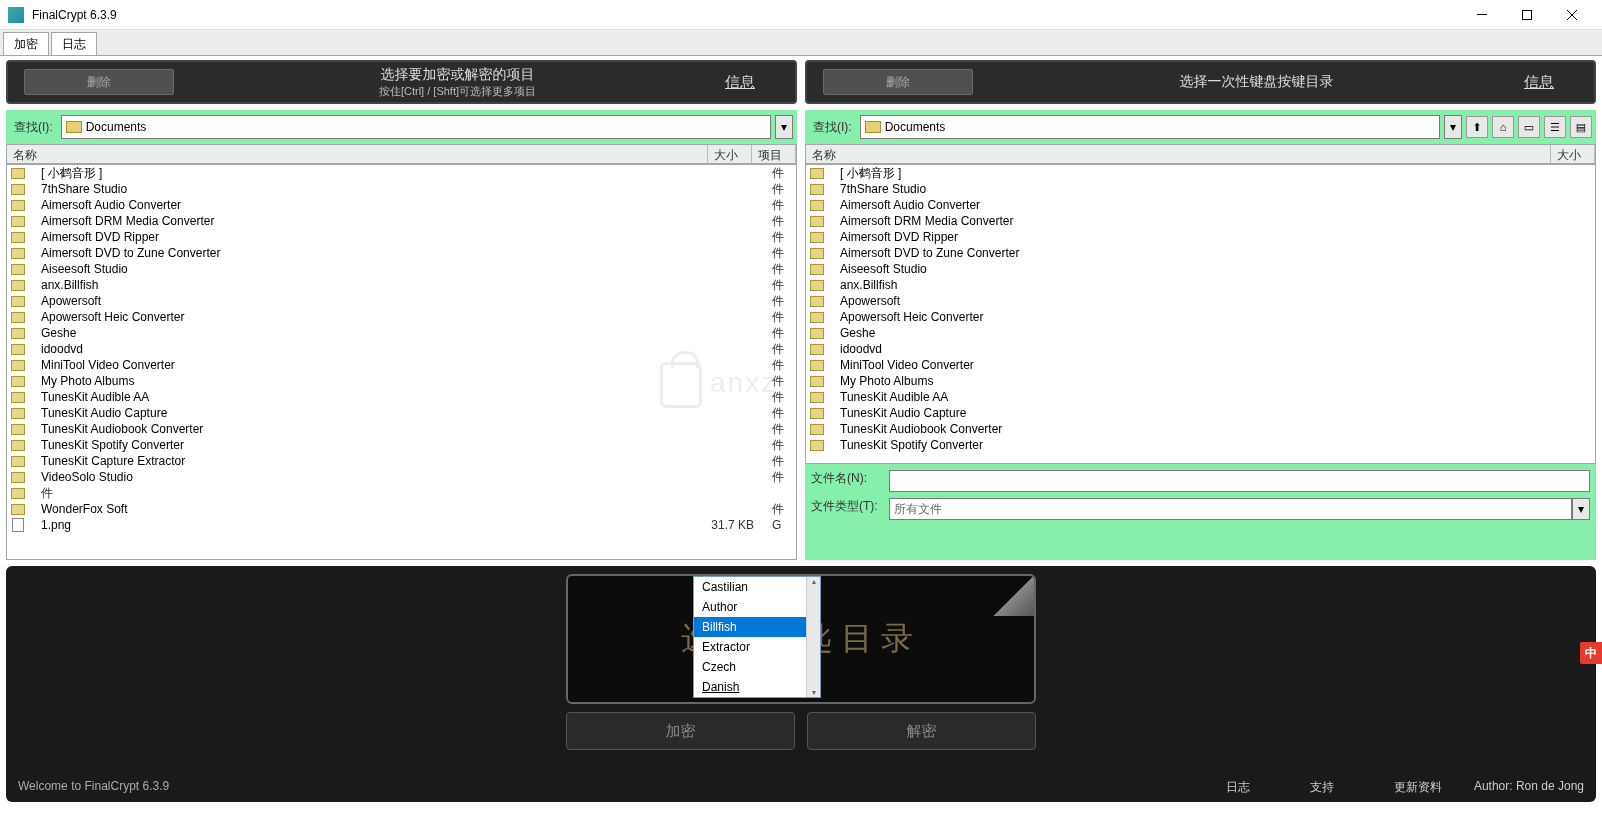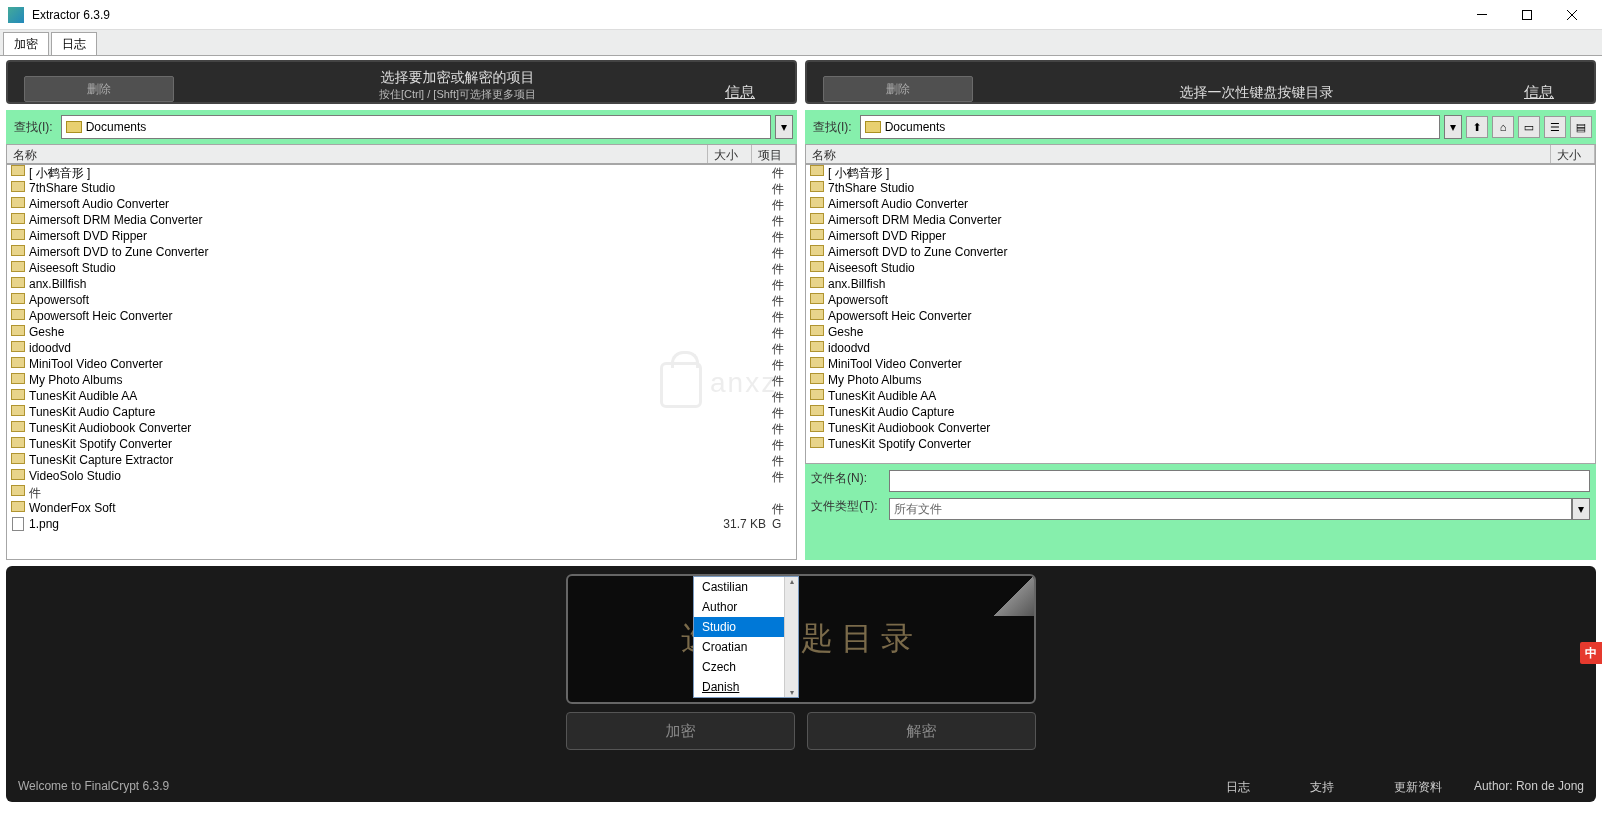--- a/index.html
+++ b/index.html
@@ -5,76 +5,76 @@
 * { margin:0; padding:0; box-sizing:border-box; font-family:"Microsoft YaHei",Arial,sans-serif; font-size:12px; }
 body { background:#fff; width:1602px; height:832px; overflow:hidden; }
 .title-bar { height:30px; background:#fff; border-bottom:1px solid #ddd; display:flex; align-items:center; padding:0 8px; }
 .title-bar .app-icon { width:16px; height:16px; background:linear-gradient(135deg,#4a9,#28b); margin-right:8px; }
 .title-bar .title-text { flex:1; color:#000; }
 .window-controls { display:flex; }
 .wc-btn { width:45px; height:30px; display:flex; align-items:center; justify-content:center; color:#000; }
 .tab-row { height:26px; background:#eceded; display:flex; border-bottom:1px solid #a6a6a6; padding-top:2px; padding-left:3px; }
 .tab { padding:3px 10px; border:1px solid #a6a6a6; background:#fff; margin-right:2px; border-bottom:none; }
 .panels { display:flex; height:44px; background:#2b2b2b; border:2px solid #444; border-radius:4px; margin:4px 6px 0 6px; }
-.panel-slot { flex:1; display:flex; align-items:flex-end; border-right:1px solid #555;gap:16px; }
+.panel-slot { flex:1; display:flex; align-items:center; border-right:1px solid #555;gap:16px; }
 .panel-slot:last-child { border-right:none; }
 .dark-btn { width:150px; height:26px; margin:0 16px; background:#505050; border:1px solid #6a6a6a; color:#aaa; text-align:center; line-height:24px; border-radius:2px; }
 .panel-center { flex:1; text-align:center; color:#ddd; }
 .panel-center .sub { font-size:11px; color:#bbb; }
 .info-link { color:#ddd; text-decoration:underline; margin-right:40px; font-size:15px; }
 .browsers { display:flex; height:450px; margin:6px 6px 0 6px; gap:8px; }
 .browser { flex:1; display:flex; flex-direction:column; background:#86efac; }
 .lookup-row { height:34px; display:flex; align-items:center; padding:4px; gap:4px; }
 .lookup-label { padding:0 4px; color:#333; }
 .lookup-input { flex:1; height:24px; border:1px solid #7a7a7a; background:#fff; display:flex; align-items:center; padding:0 4px; }
 .lookup-input .folder-ic { width:16px; height:12px; background:#e8d070; border:1px solid #aa9020; margin-right:4px; }
 .lookup-drop { width:18px; height:24px; border:1px solid #7a7a7a; background:#e8e8e8; display:flex; align-items:center; justify-content:center; }
 .tool-ic { width:22px; height:22px; border:1px solid #999; background:#e8e8e8; display:flex; align-items:center; justify-content:center; font-size:11px; }
 .list-head { height:20px; display:flex; background:#eceded; border:1px solid #a6a6a6; }
 .list-head .col { padding:2px 6px; border-right:1px solid #bbb; color:#333; }
 .file-list { flex:1; background:#fff; border:1px solid #a6a6a6; overflow-y:scroll; position:relative; }
-.file-row { display:flex; height:16px; padding-left:4px; white-space:nowrap; }
+.file-row { display:flex; height:16px; align-items:center; padding-left:4px; white-space:nowrap;gap:12px; }
 .folder-ic2 { width:14px; height:11px; background:#e8d48a; border:1px solid #b09430; margin-right:4px; flex-shrink:0; }
 .file-ic2 { width:12px; height:14px; background:#fff; border:1px solid #888; margin-right:5px; margin-left:1px; flex-shrink:0; }
 .file-name { flex:1; color:#000; }
 .file-size { width:60px; text-align:right; color:#333; padding-right:6px; }
 .file-type { width:24px; color:#333; }
 .inputs-below { padding:6px; display:flex; flex-direction:column; gap:6px; }
 .input-row { display:flex; gap:8px; }
 .input-row label { width:70px; color:#333; }
 .input-row input, .input-row .sel { flex:1; height:22px; border:1px solid #7a7a7a; background:#fff; padding:0 4px; color:#666; }
 .sel-wrap { flex:1; display:flex; }
 .sel-drop { width:18px; height:22px; border:1px solid #7a7a7a; background:#e8e8e8; display:flex; align-items:center; justify-content:center; }
 .bottom { background:#1a1a1a; margin:6px; border-radius:6px; padding:8px 12px 4px 12px; height:236px; position:relative; }
 .center-box { width:470px; height:130px; margin:0 auto; border:2px solid #666; border-radius:6px; background:#0c0c0c; display:flex; align-items:center; justify-content:center; position:relative; overflow:hidden; }
 .center-box::after { content:""; position:absolute; top:0; right:0; width:40px; height:40px; background:linear-gradient(135deg,transparent 50%,#888 50%,#555); }
 .big-text { font-size:32px; color:#7a6a4a; letter-spacing:8px; }
 .action-row { width:470px; margin:8px auto 0 auto; display:flex; gap:12px; }
 .action-btn { flex:1; height:38px; border:1px solid #555; border-radius:4px; background:#2a2a2a; color:#888; font-size:15px; display:flex; align-items:center; justify-content:center; }
 .status-row { position:absolute; bottom:6px; left:12px; right:12px; display:flex; color:#aaa; }
 .status-row .welcome { flex:1; }
 .status-row .lnk { margin-left:60px; color:#ccc; cursor:pointer; }
-.lang-drop { position:absolute; left:693px; top:576px; width:106px; background:#fff; border:1px solid #7a9ac0; z-index:100; }
+.lang-drop { position:absolute; left:693px; top:576px; width:128px; background:#fff; border:1px solid #7a9ac0; z-index:100; }
 .lang-item { padding:3px 8px; color:#000; }
 .lang-item.sel { background:#0078d7; color:#fff; }
 .lang-scroll { position:absolute; right:0; top:0; width:14px; height:100%; background:#e9e9e9; border-left:1px solid #ccc; }
 .lang-scroll::before { content:"▴"; position:absolute; top:0; width:14px; text-align:center; font-size:8px; color:#666; }
 .lang-scroll::after { content:"▾"; position:absolute; bottom:0; width:14px; text-align:center; font-size:8px; color:#666; }
 .ime-badge { position:absolute; right:0; top:642px; width:22px; height:22px; background:#e63a2e; color:#fff; display:flex; align-items:center; justify-content:center; font-weight:bold; border-radius:2px 0 0 2px; }
 .watermark { position:absolute; left:660px; top:362px; color:#ccc; font-size:28px; opacity:0.35; pointer-events:none; letter-spacing:2px; }
 .watermark .wm-icon { display:inline-block; width:42px; height:46px; border:3px solid #ccc; border-radius:6px; position:relative; vertical-align:middle; margin-right:8px; }
 .watermark .wm-icon::before { content:""; position:absolute; top:-14px; left:8px; width:22px; height:14px; border:3px solid #ccc; border-bottom:none; border-radius:12px 12px 0 0; }
 svg { display:block; }
 </style>
 </head>
 <body>
 
 <div class="title-bar">
   <div class="app-icon"></div>
-  <div class="title-text">Extractor 6.3.9</div>
+  <div class="title-text">FinalCrypt 6.3.9</div>
   <div class="window-controls">
     <div class="wc-btn">
         <svg width="10" height="1">
           <rect width="10" height="1" fill="#000"></rect>
         </svg>
       </div>
     <div class="wc-btn">
         <svg width="10" height="10">
           <rect x="0.5" y="0.5" width="9" height="9" fill="none" stroke="#000"></rect>
         </svg>
@@ -373,19 +373,19 @@
     <span class="lnk">支持</span>
     <span class="lnk">更新资料</span>
     <span class="lnk" style="margin-left:32px;">Author: Ron de Jong</span>
   </div>
 </div>
 
 <div class="lang-drop" id="lang-drop">
   <div class="lang-scroll"></div>
 <div class="lang-item" style="padding-right: 18px;">Castilian</div>
     <div class="lang-item" style="padding-right: 18px;">Author</div>
-    <div class="lang-item sel" style="padding-right: 18px;">Studio</div>
-    <div class="lang-item" style="padding-right: 18px;">Croatian</div>
+    <div class="lang-item sel" style="padding-right: 18px;">Billfish</div>
+    <div class="lang-item" style="padding-right: 18px;">Extractor</div>
     <div class="lang-item" style="">Czech</div>
     <div class="lang-item" style="padding-right: 10px; text-decoration: underline;">Danish</div>
   </div>
 
 <div class="ime-badge">中</div>
 
 </body></html>

